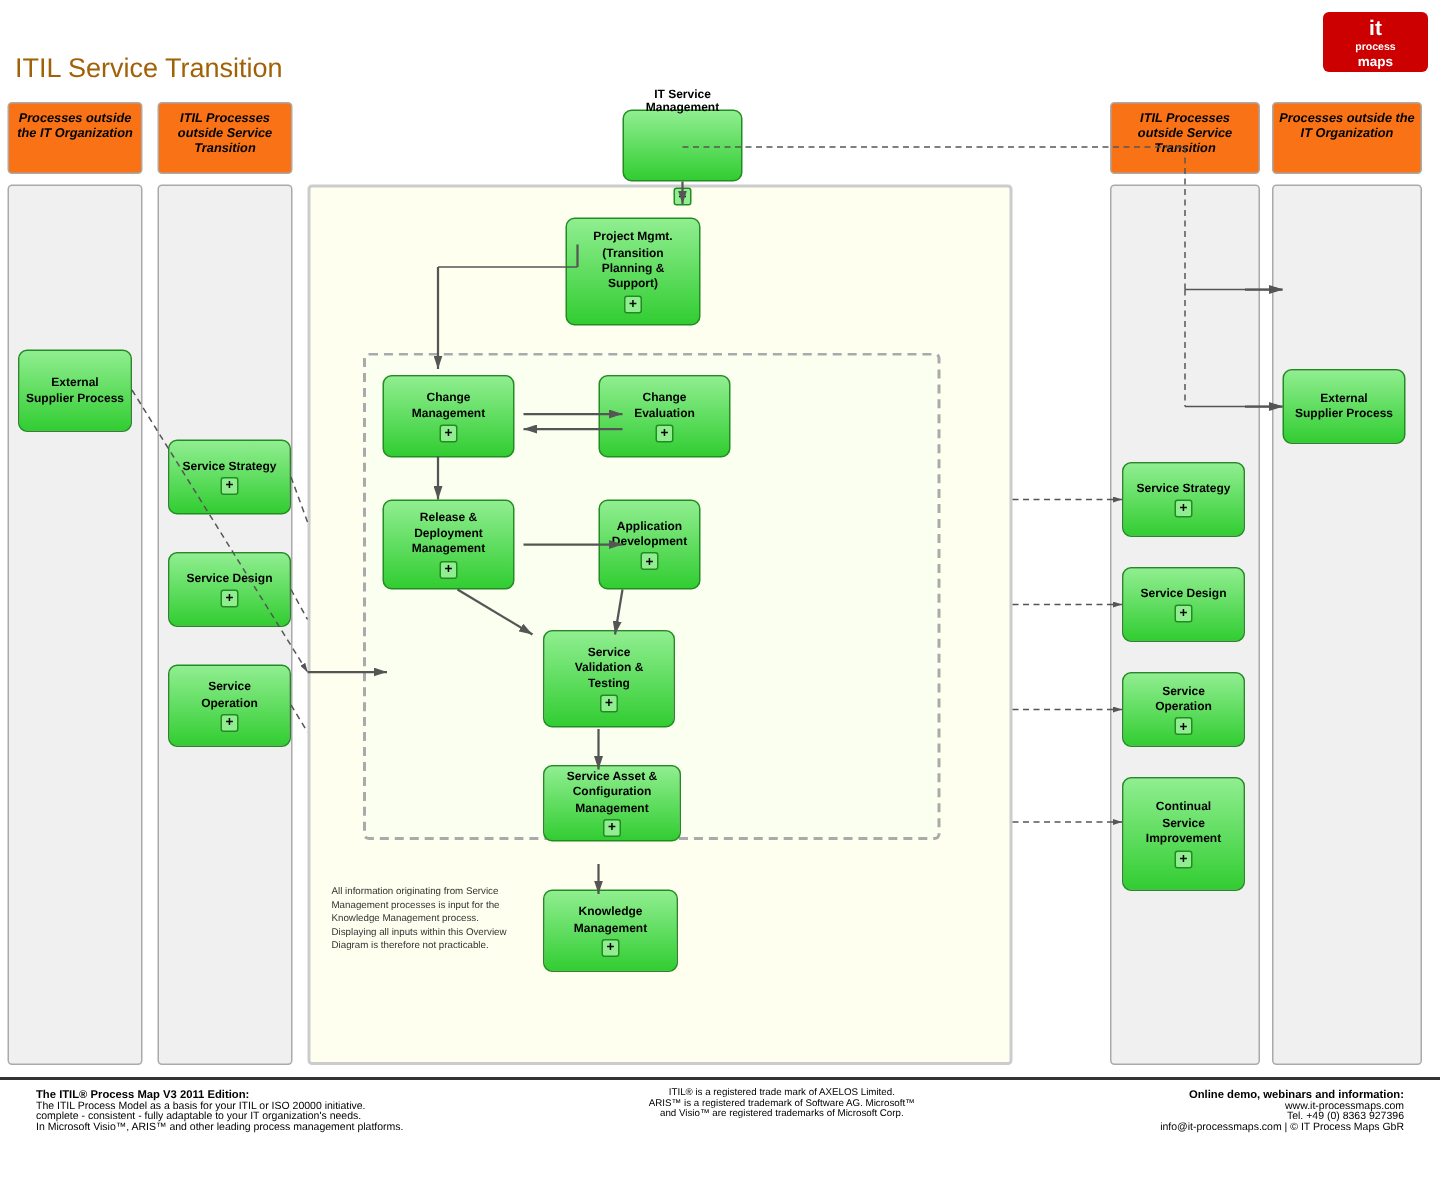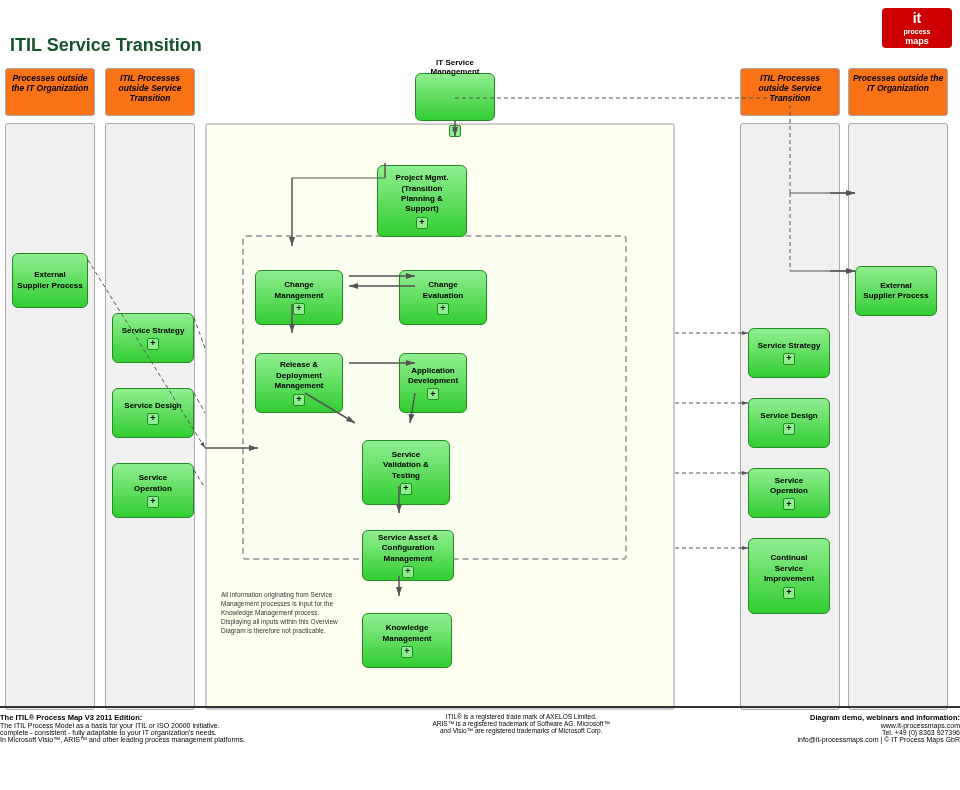--- a/index.html
+++ b/index.html
@@ -35,22 +35,22 @@
     .logo .it { font-size: 14px; font-weight: 900; color: white; }
     .logo .process { font-size: 7px; }
     .logo .maps { font-size: 9px; font-weight: 900; }
 
     
     .page-title {
       position: absolute;
       top: 35px;
       left: 10px;
       font-size: 18px;
-      font-weight: bold;
-      color: #14532d;
+      font-weight: normal;
+      color: #a16207;
     }
 
     
     .main-area {
       position: absolute;
       top: 68px;
       left: 0;
       right: 0;
       bottom: 80px;
     }
@@ -103,21 +103,20 @@
       text-align: center;
       font-size: 8px;
       font-weight: bold;
       color: #000;
       display: flex;
       flex-direction: column;
       align-items: center;
       justify-content: center;
       padding: 3px;
       line-height: 1.3;
-      margin-top: 20px;
     }
 
     .proc-box .plus-btn {
       font-size: 9px;
       border: 1px solid #228b22;
       background: #90ee90;
       border-radius: 2px;
       width: 12px;
       height: 12px;
       display: flex;
@@ -177,23 +176,23 @@
       justify-content: center;
       margin-top: 2px;
     }
 
     
     .footer {
       position: absolute;
       bottom: 0;
       left: 0;
       right: 0;
-      height: 84px;
+      height: 72px;
       border-top: 2px solid #333;
-      padding: 5px 0;
+      padding: 5px 24px;
       display: flex;
       justify-content: space-between;
       align-items: flex-start;
       font-size: 7px;
       color: #000;
     }
 
     .footer-left { max-width: 360px; }
     .footer-left .bold-title { font-weight: bold; font-size: 7.5px; }
     .footer-center { max-width: 280px; text-align: center; font-size: 6.5px; }
@@ -393,18 +392,18 @@
     <div style="white-space: pre-line; font-size: 7px;">The ITIL Process Model as a basis for your ITIL or ISO 20000 initiative.
 complete - consistent - fully adaptable to your IT organization's needs.
 In Microsoft Visio™, ARIS™ and other leading process management platforms.</div>
   </div>
   <div class="footer-center">
     <div style="white-space: pre-line;">ITIL® is a registered trade mark of AXELOS Limited.
 ARIS™ is a registered trademark of Software AG. Microsoft™
 and Visio™ are registered trademarks of Microsoft Corp.</div>
   </div>
   <div class="footer-right">
-    <div class="bold-title">Diagram demo, webinars and information:</div>
+    <div class="bold-title">Online demo, webinars and information:</div>
     <div style="white-space: pre-line;">www.it-processmaps.com
 Tel. +49 (0) 8363 927396
 info@it-processmaps.com | © IT Process Maps GbR</div>
   </div>
 </div>
 
 </body></html>

